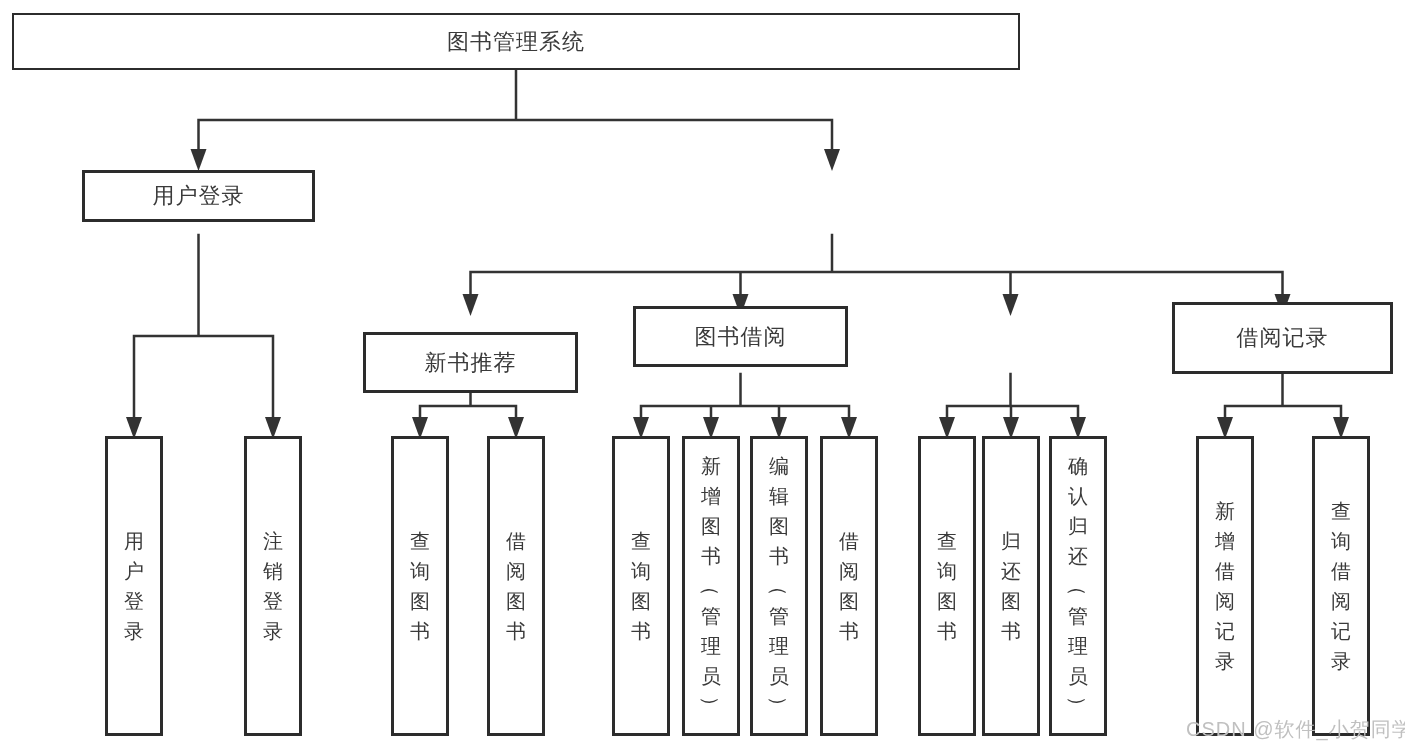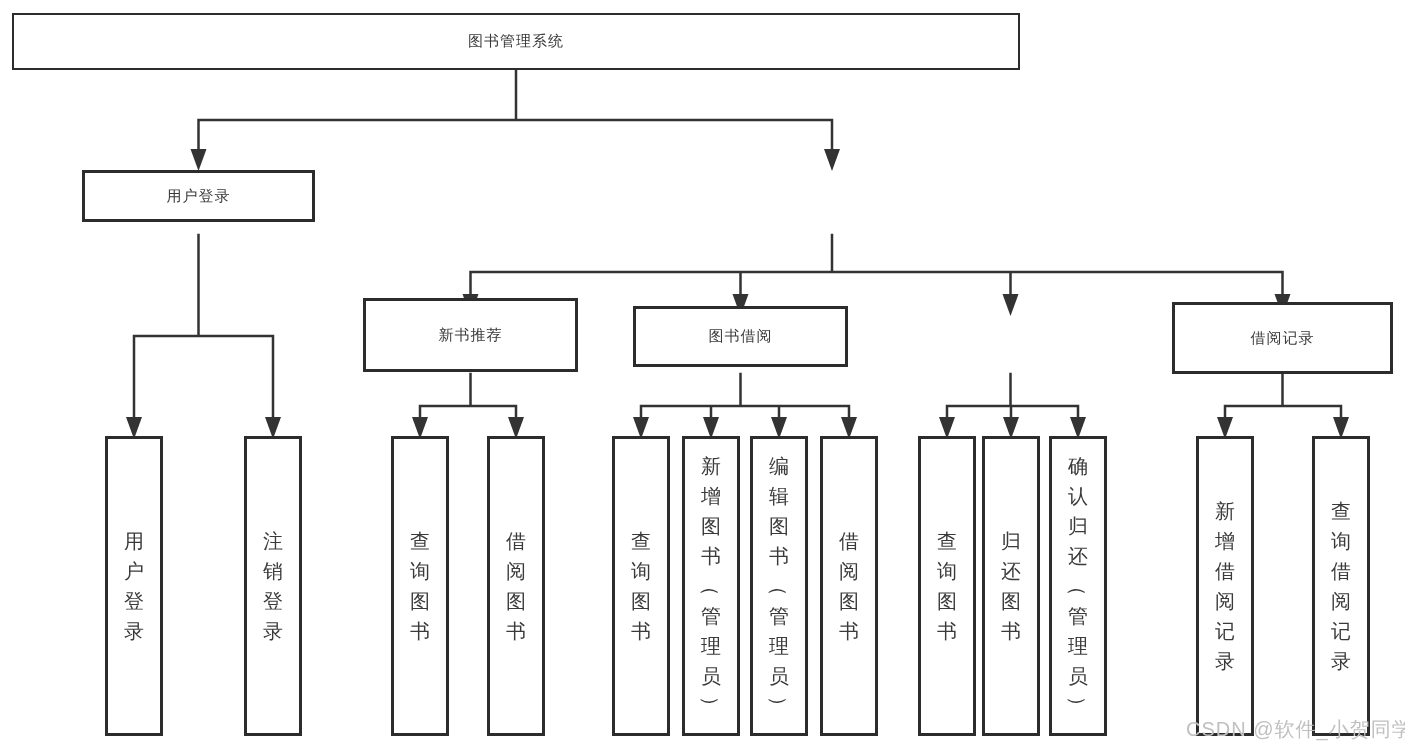--- a/index.html
+++ b/index.html
@@ -17,21 +17,21 @@
   svg.connectors{position:absolute;left:0;top:0;z-index:1;}
   .conn{stroke:var(--line);stroke-width:2.5;fill:none;stroke-linecap:square;}
   .arrow{fill:var(--line);stroke:none;}
   .box{
     position:absolute;z-index:2;background:var(--bg);
     border:3px solid var(--border);box-sizing:border-box;
     display:flex;align-items:center;justify-content:center;
     color:var(--text);
   }
   .box.root{border-width:2px;}
-  .hlabel{font-size:15px;letter-spacing:1px;white-space:nowrap;}
+  .hlabel{font-size:22px;letter-spacing:1px;white-space:nowrap;}
   .vlabel{display:flex;flex-direction:column;align-items:center;justify-content:center;gap:10px;}
   .vlabel .ch{font-size:20px;line-height:1;display:block;}
   .vlabel .ch.rot{transform:rotate(90deg);}
   .watermark{
     position:absolute;z-index:5;left:1186px;top:716px;
     font-size:20px;color:var(--wm);letter-spacing:1px;white-space:nowrap;
   }
 </style>
 </head>
 <body>
@@ -68,21 +68,21 @@
     </svg>
 
   <div class="box root" style="left:12px;top:13px;width:1008px;height:57px">
     <span class="hlabel">图书管理系统</span>
   </div>
 
   <div class="box" style="left:82px;top:170px;width:233px;height:52px">
     <span class="hlabel">用户登录</span>
   </div>
 
-  <div class="box" style="left:363px;top:298px;width:215px;height:74px">
+  <div class="box" style="left:363px;top:332px;width:215px;height:61px">
     <span class="hlabel">新书推荐</span>
   </div>
   <div class="box" style="left:633px;top:306px;width:215px;height:61px">
     <span class="hlabel">图书借阅</span>
   </div>
   <div class="box" style="left:1172px;top:302px;width:221px;height:72px">
     <span class="hlabel">借阅记录</span>
   </div>
 
   <div class="box" style="left:105px;top:436px;width:58px;height:300px">

